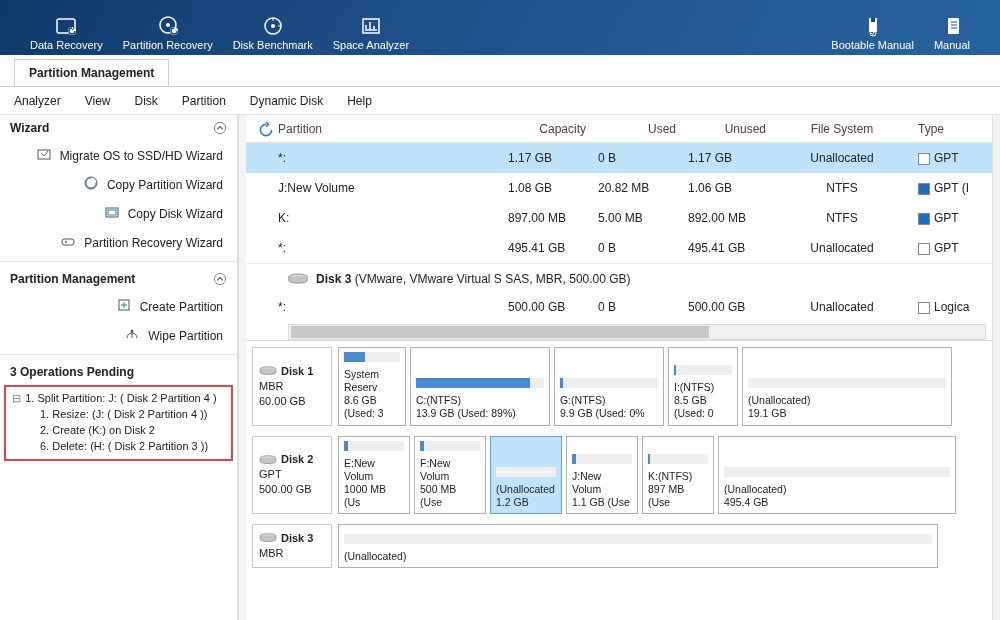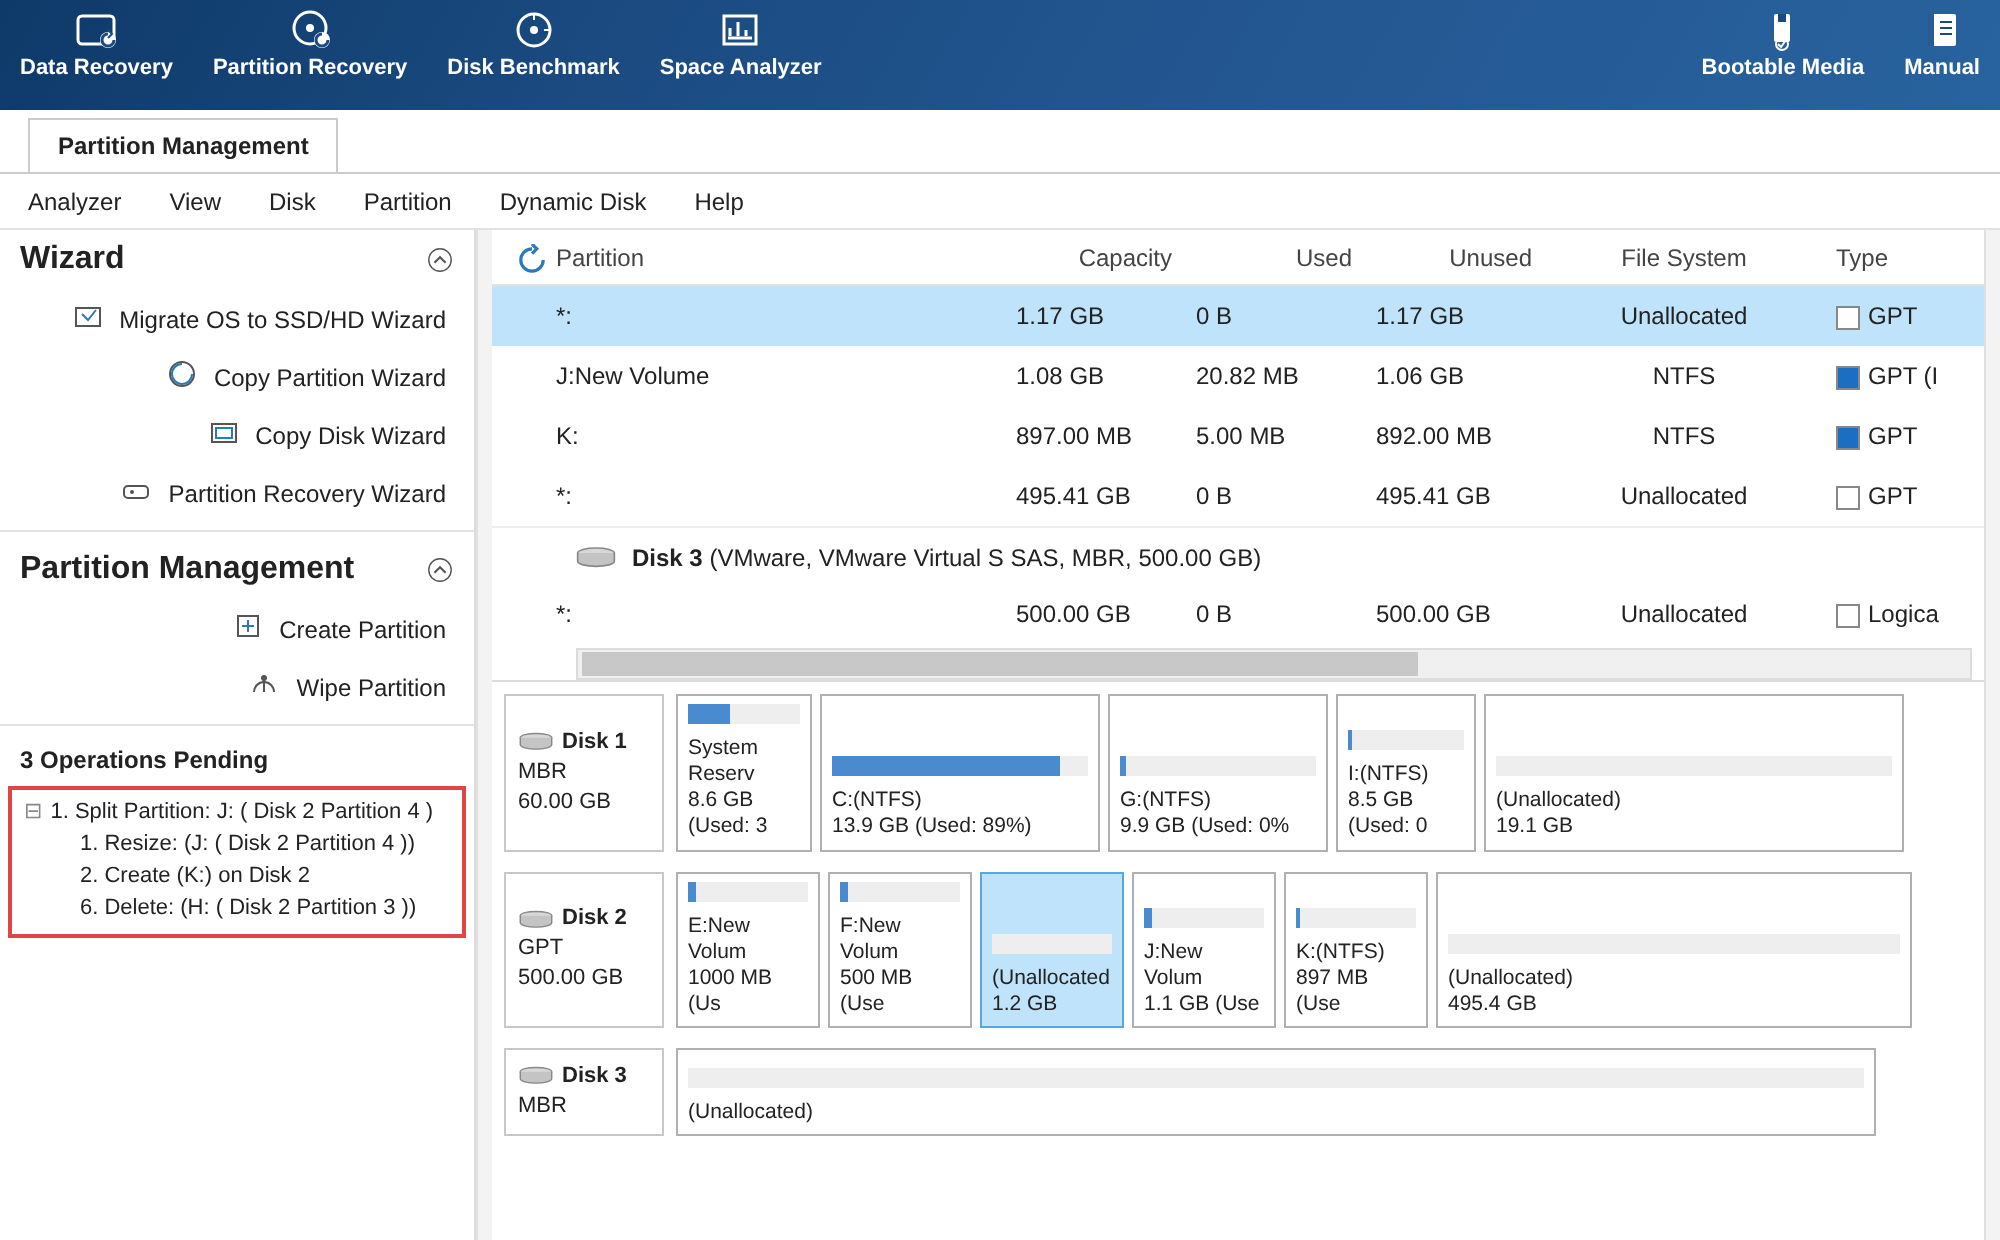--- a/index.html
+++ b/index.html
@@ -1,35 +1,35 @@
 <!DOCTYPE html>
 <html><head>
 <meta charset="utf-8">
 <style>
 * { box-sizing: border-box; margin: 0; padding: 0; }
 body { font-family: "Segoe UI", Arial, sans-serif; font-size: 12px; color: #222; background: #fff; width: 1000px; height: 620px; overflow: hidden; }
 
 
-.ribbon { height: 55px; background: linear-gradient(120deg, #0e3a69 0%, #1a4a80 30%, #235690 60%, #28639f 100%); display: flex; align-items: flex-start; padding: 0 0; color: #fff; font-weight: bold; }
+.ribbon { height: 55px; background: linear-gradient(120deg, #0e3a69 0%, #1a4a80 30%, #235690 60%, #28639f 100%); display: flex; align-items: flex-end; padding: 0 20px; color: #fff; }
 .ribbon .rbtn { display: flex; flex-direction: column; align-items: center; gap: 2px; padding: 4px 10px; font-size: 11px; cursor: pointer; }
 .ribbon .rbtn svg { width: 28px; height: 22px; }
 .ribbon .spacer { flex: 1; }
 
 
 .tabbar { height: 32px; border-bottom: 1px solid #ccc; background: #fff; display: flex; align-items: flex-end; padding-left: 14px; }
 .tabbar .tab { padding: 6px 14px; border: 1px solid #ccc; border-bottom: none; background: #fff; font-weight: bold; font-size: 12px; cursor: pointer; }
 
 
 .menubar { height: 28px; display: flex; align-items: center; gap: 24px; padding-left: 14px; border-bottom: 1px solid #e2e2e2; font-size: 12px; }
 .menubar span { cursor: pointer; }
 
 
 .body { display: flex; height: calc(620px - 55px - 32px - 28px); }
 .sidebar { width: 238px; border-right: 1px solid #dcdcdc; display: flex; flex-direction: column; overflow: hidden; }
-.sidebar .section-hdr { display: flex; justify-content: space-between; align-items: center; padding: 6px 10px; font-weight: bold; font-size: 16px; cursor: pointer; }
+.sidebar .section-hdr { display: flex; justify-content: space-between; align-items: center; padding: 6px 10px; font-weight: bold; font-size: 12px; cursor: pointer; }
 .sidebar .section-hdr .chev { width: 14px; height: 14px; }
 .sidebar .item { display: flex; align-items: center; gap: 8px; padding: 5px 14px; cursor: pointer; font-size: 12px; justify-content: flex-end; }
 .sidebar .item svg { width: 16px; height: 16px; }
 .sidebar .divider { border-top: 1px solid #e2e2e2; margin: 4px 0; }
 .pending-hdr { font-weight: bold; padding: 6px 10px; font-size: 12px; }
 .pending-box { margin: 0 4px 6px 4px; border: 2px solid #e04444; padding: 4px 6px; font-size: 11px; line-height: 1.45; }
 .pending-box .root { display: flex; gap: 4px; }
 .pending-box .sub { padding-left: 28px; }
 
 
@@ -109,21 +109,21 @@
     </div>
   <div class="spacer"></div>
   <div id="ribbon-right" style="display:flex;">
       <div class="rbtn">
         <svg viewBox="0 0 24 22">
           <rect x="8" y="3" width="8" height="14" rx="1" fill="#fff"></rect>
           <rect x="10" y="3" width="4" height="4" fill="#1a4a80"></rect>
           <circle cx="12" cy="18" r="3" fill="none" stroke="#fff"></circle>
           <path d="M10 18 l1.5 1.5 L14 16" stroke="#fff" fill="none"></path>
         </svg>
-        <span>Bootable Media</span>
+        <span>Bootable Manual</span>
       </div>
       <div class="rbtn">
         <svg viewBox="0 0 24 22">
           <rect x="5" y="3" width="14" height="16" rx="1" fill="#fff"></rect>
           <rect x="5" y="3" width="3" height="16" fill="#2a5a90"></rect>
           <line x1="11" y1="7" x2="17" y2="7" stroke="#1a4a80"></line>
           <line x1="11" y1="10" x2="17" y2="10" stroke="#1a4a80"></line>
           <line x1="11" y1="13" x2="17" y2="13" stroke="#1a4a80"></line>
         </svg>
         <span>Manual</span>

